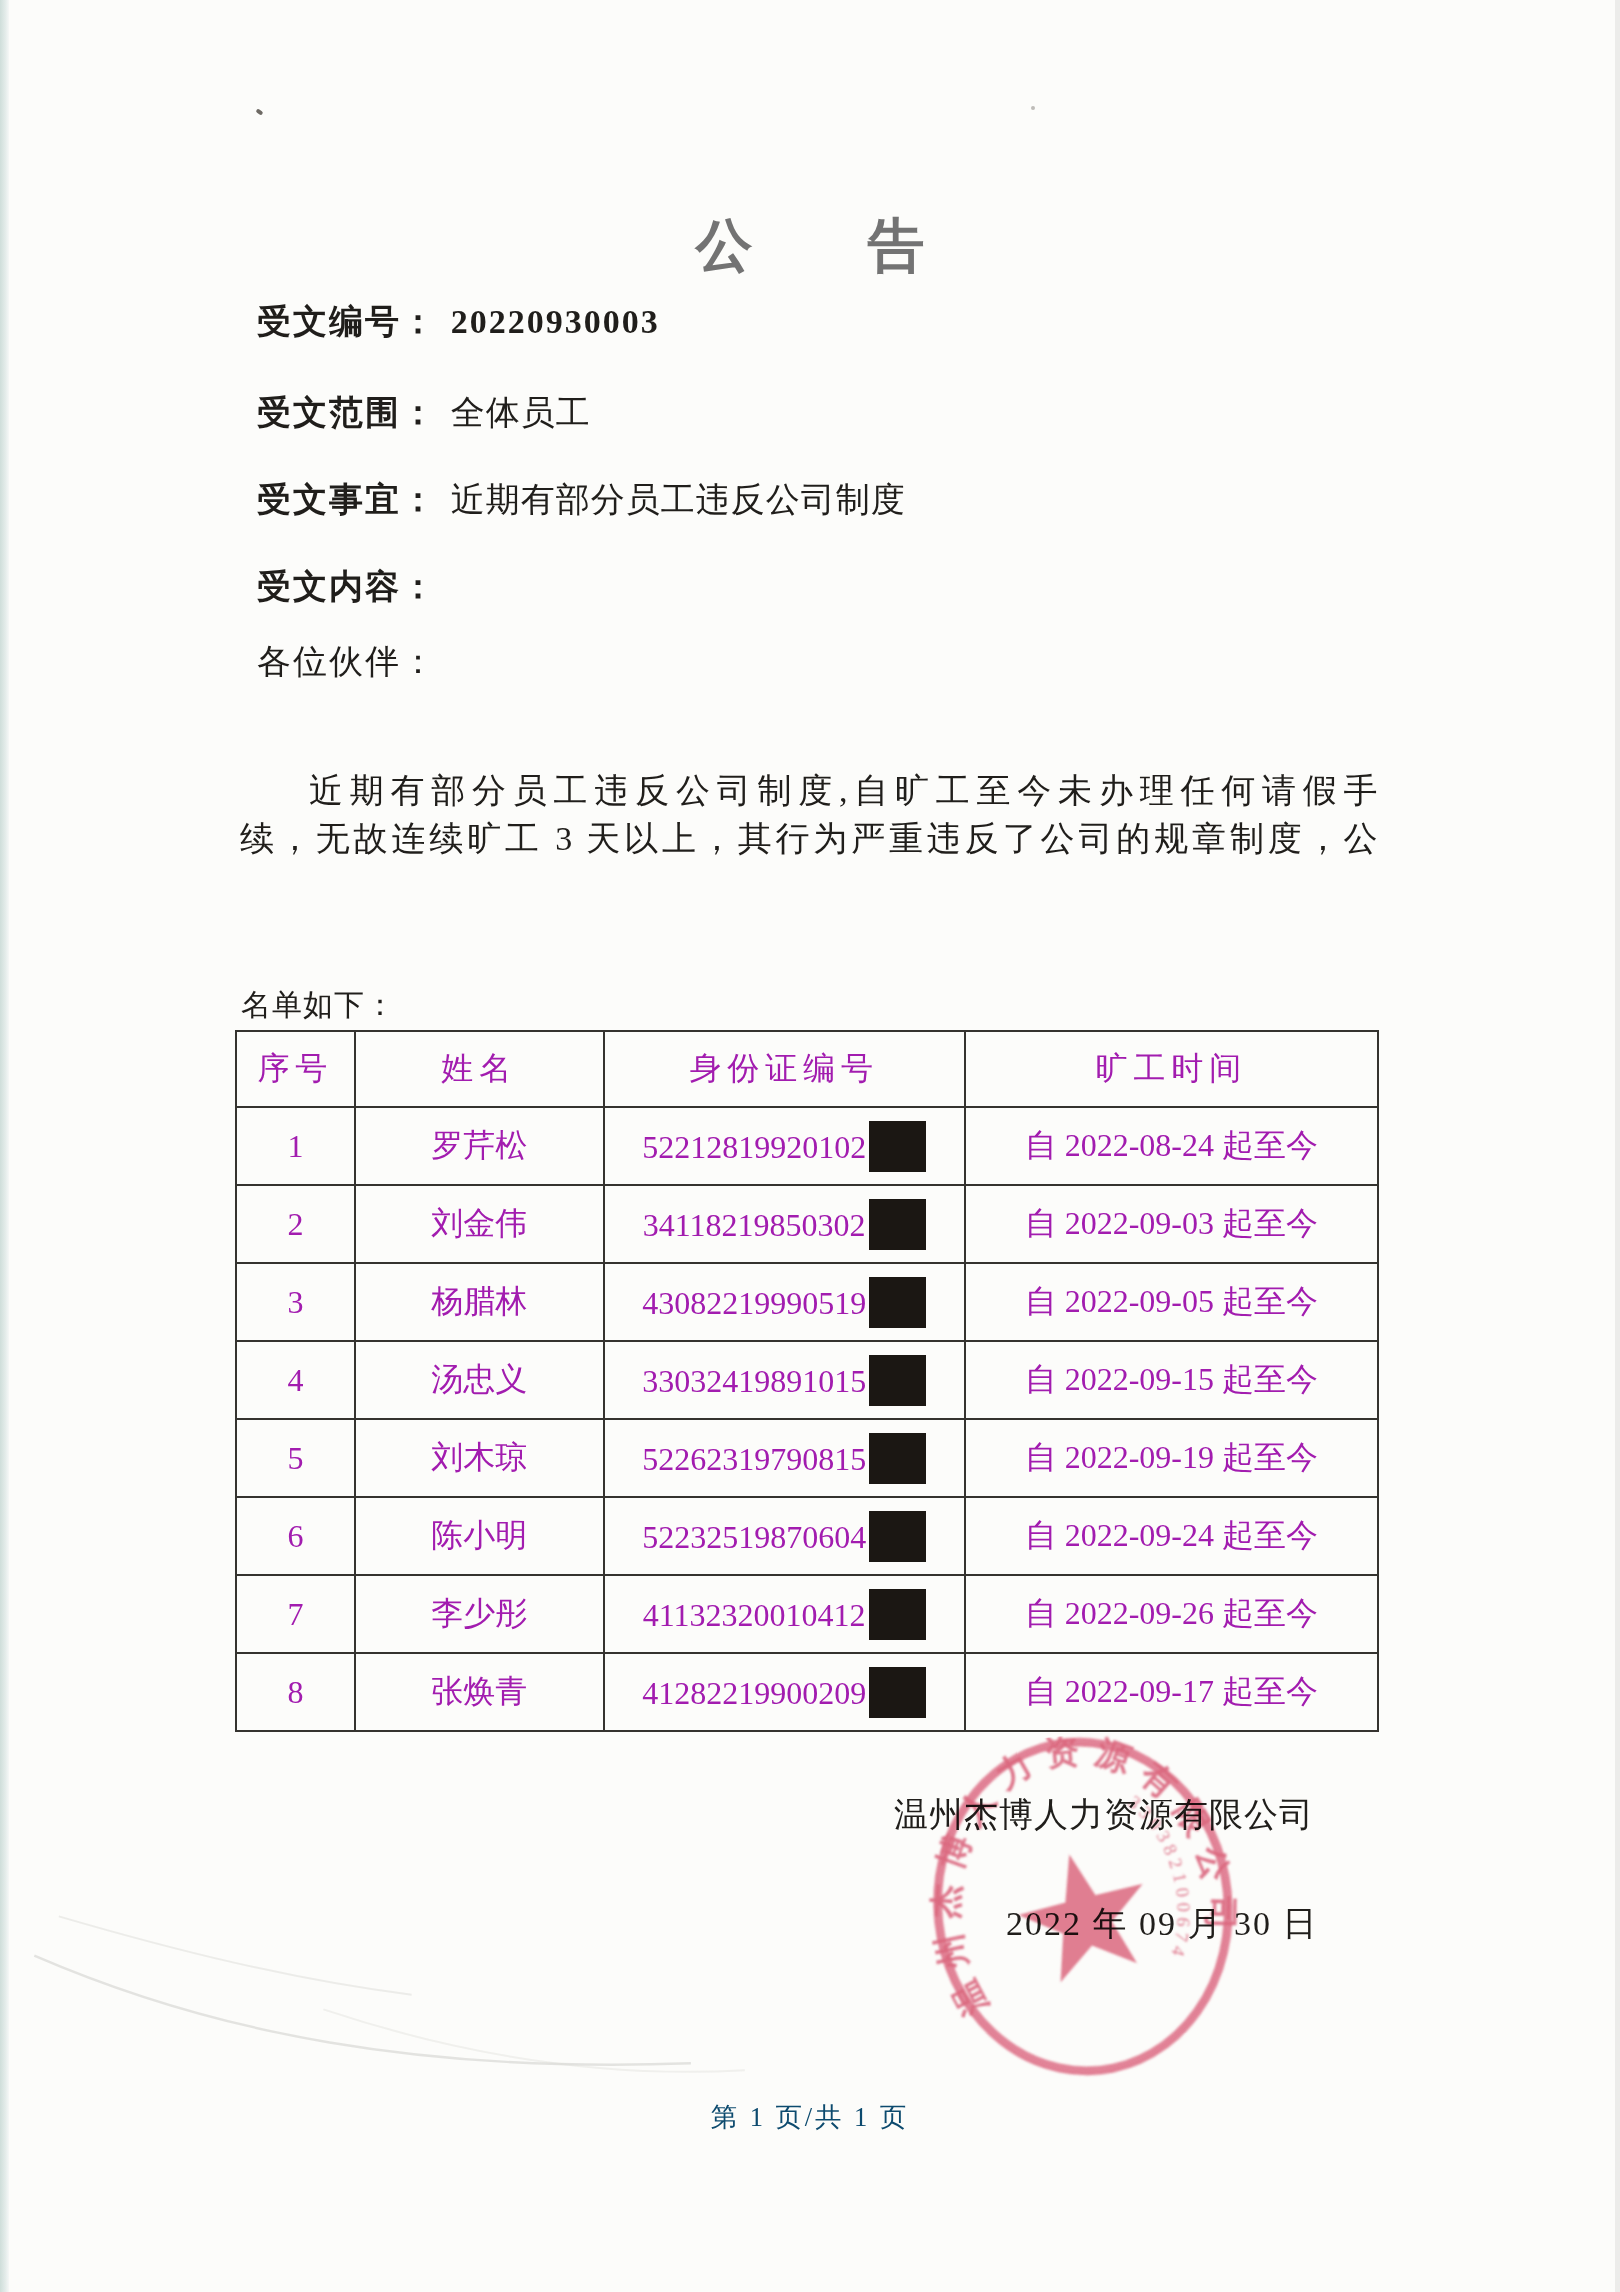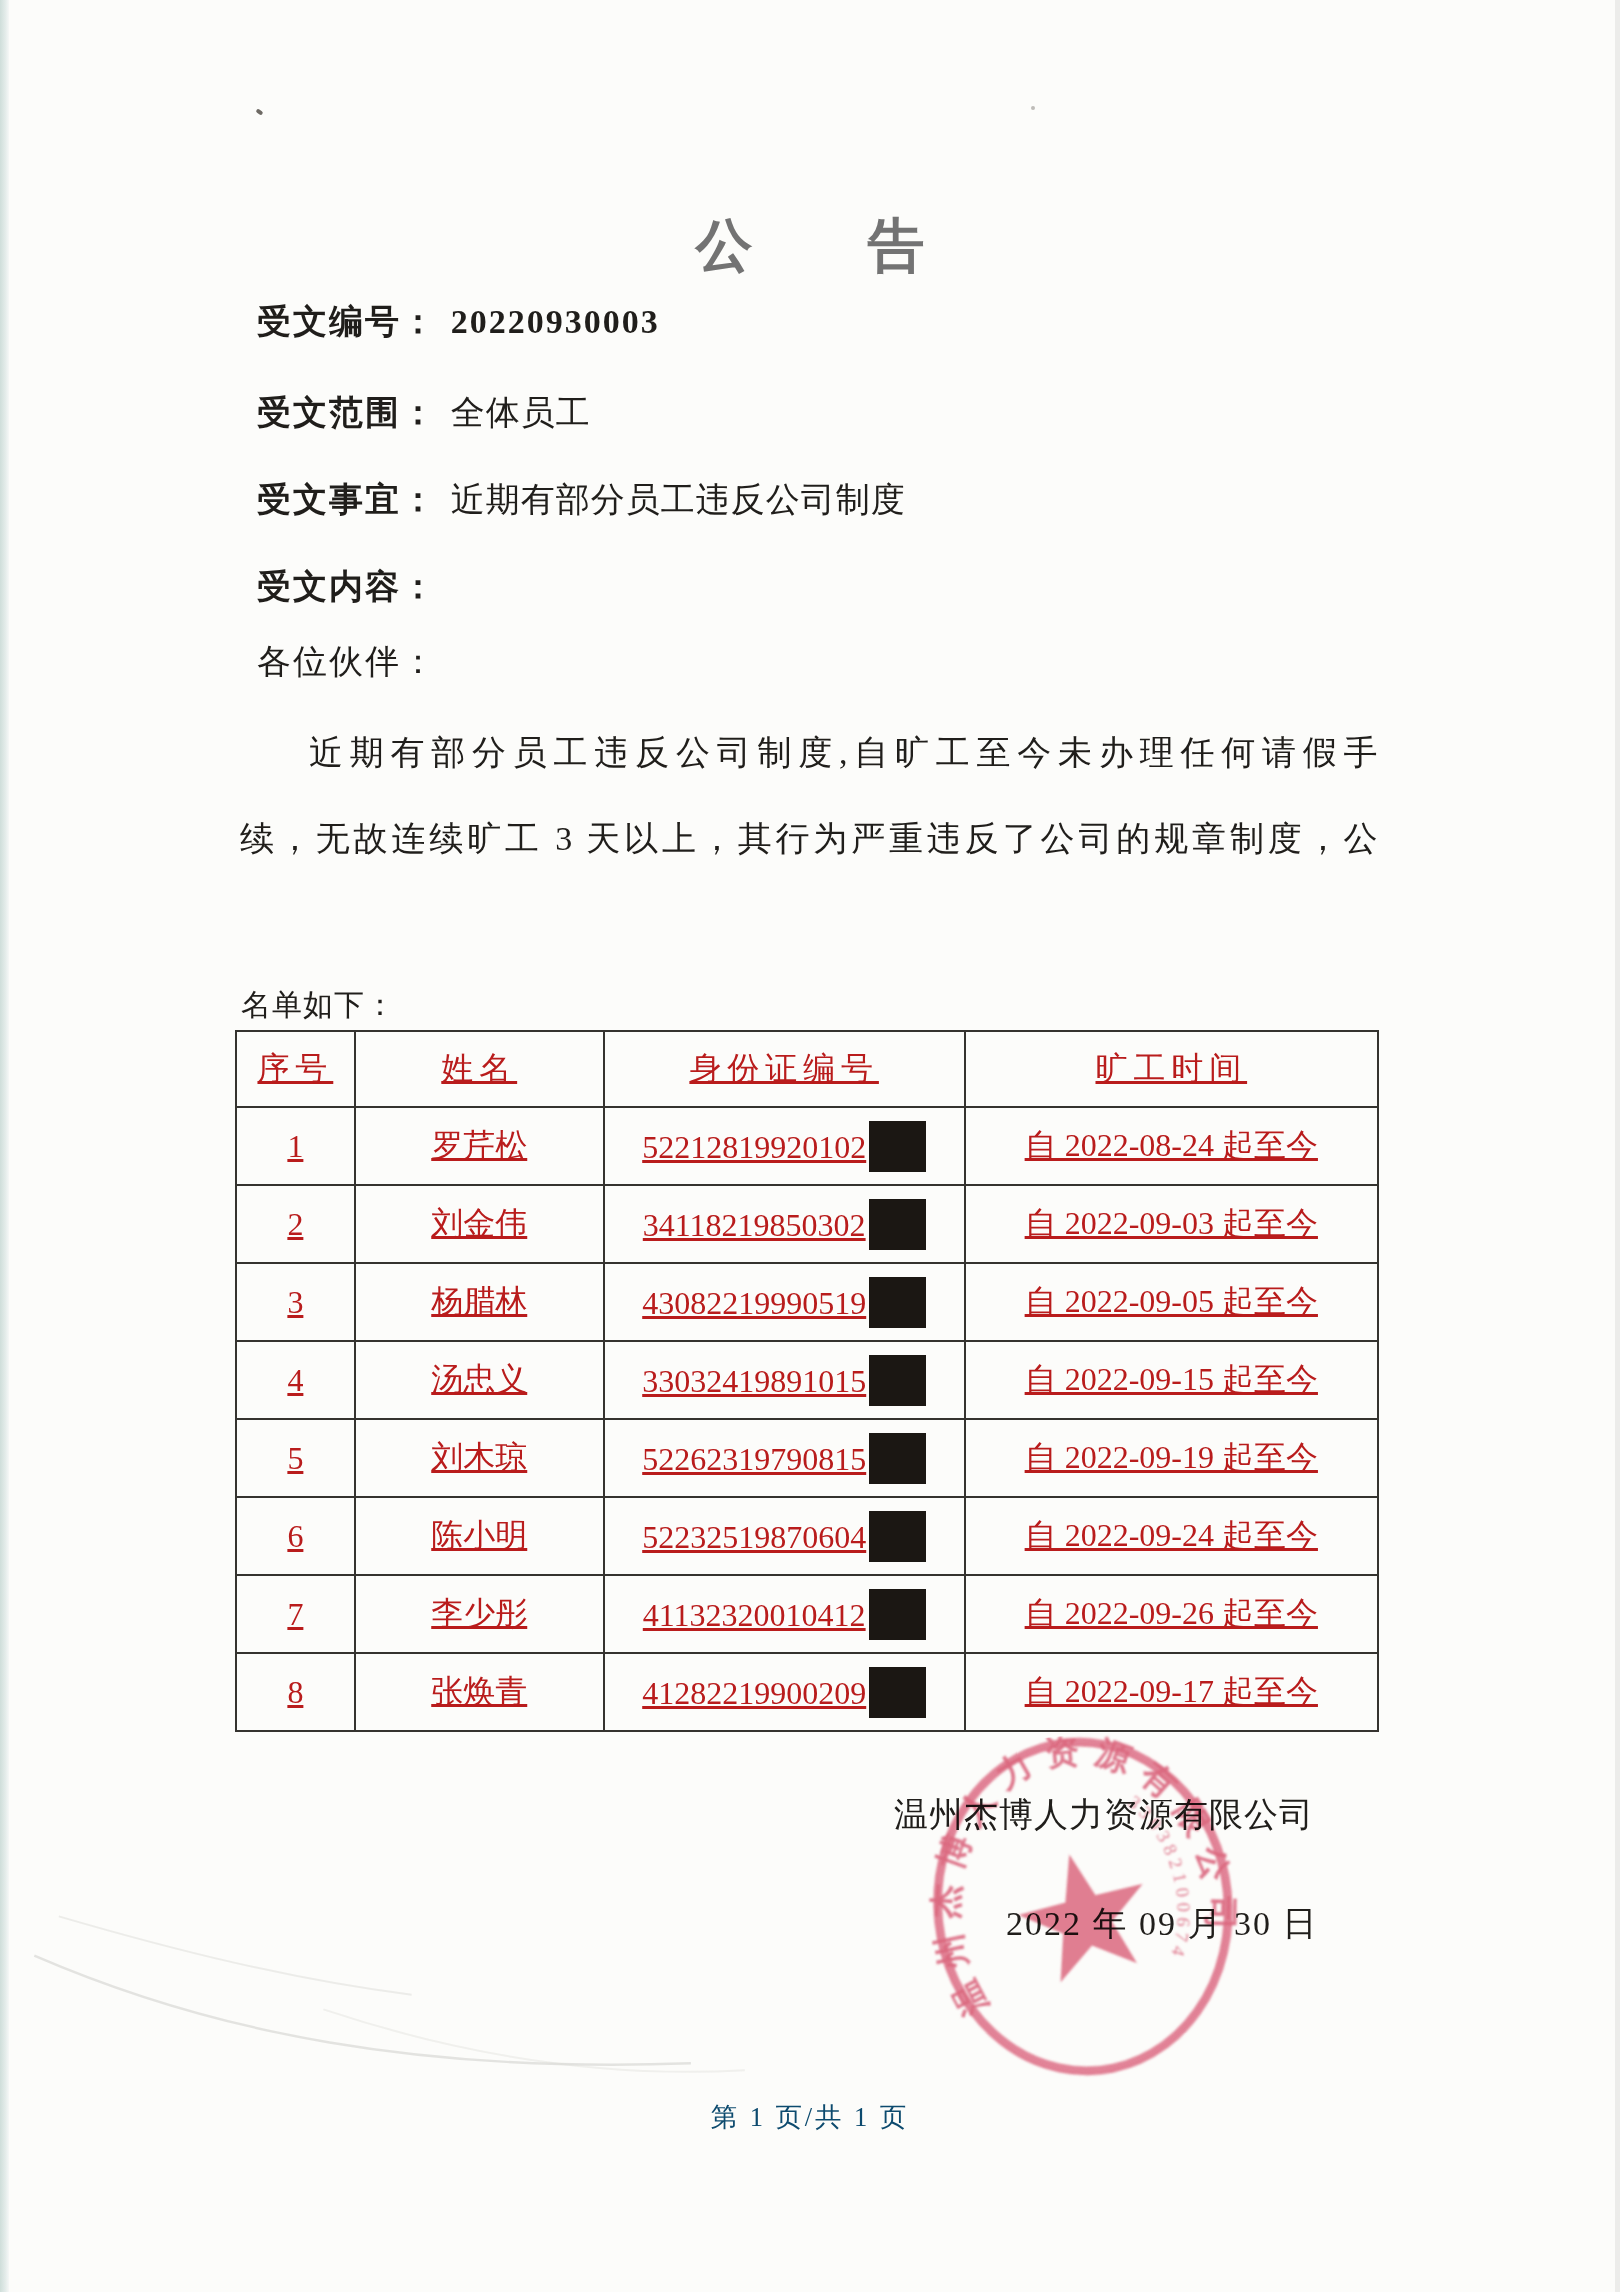--- a/index.html
+++ b/index.html
@@ -35,31 +35,31 @@
   .meta-row.r2{top:477px;}
   .meta-row.r3{top:564px;}
 
   .salutation{position:absolute;left:257px;top:639px;font-size:34px;letter-spacing:2px;}
 
   .body-line{
     position:absolute;left:240px;width:1139px;font-size:34px;
     letter-spacing:1.5px;white-space:nowrap;
   }
   .body-line.fill{white-space:normal;text-align:justify;text-align-last:justify;}
-  .body-line.b0{top:730px;text-indent:69px;}
+  .body-line.b0{top:768px;text-indent:69px;}
   .body-line.b1{top:816px;}
   .body-line.b2{top:902px;}
 
   .list-intro{position:absolute;left:241px;top:973px;font-size:30px;letter-spacing:1px;margin-top:12px;}
 
   table.roster{
     position:absolute;left:235px;top:1030px;
     width:1144px;height:702px;
     border-collapse:collapse;table-layout:fixed;
-    font-size:32px;color:#b91c1c;text-decoration:underline;
+    font-size:32px;color:#a21caf;
   }
   table.roster th,table.roster td{
     border:2px solid #35332f;
     text-align:center;vertical-align:middle;
     padding:0;font-weight:normal;
     overflow:hidden;
   }
   table.roster thead tr{height:76px;}
   table.roster tbody tr{height:78px;}
   table.roster th{letter-spacing:5.9px;}

